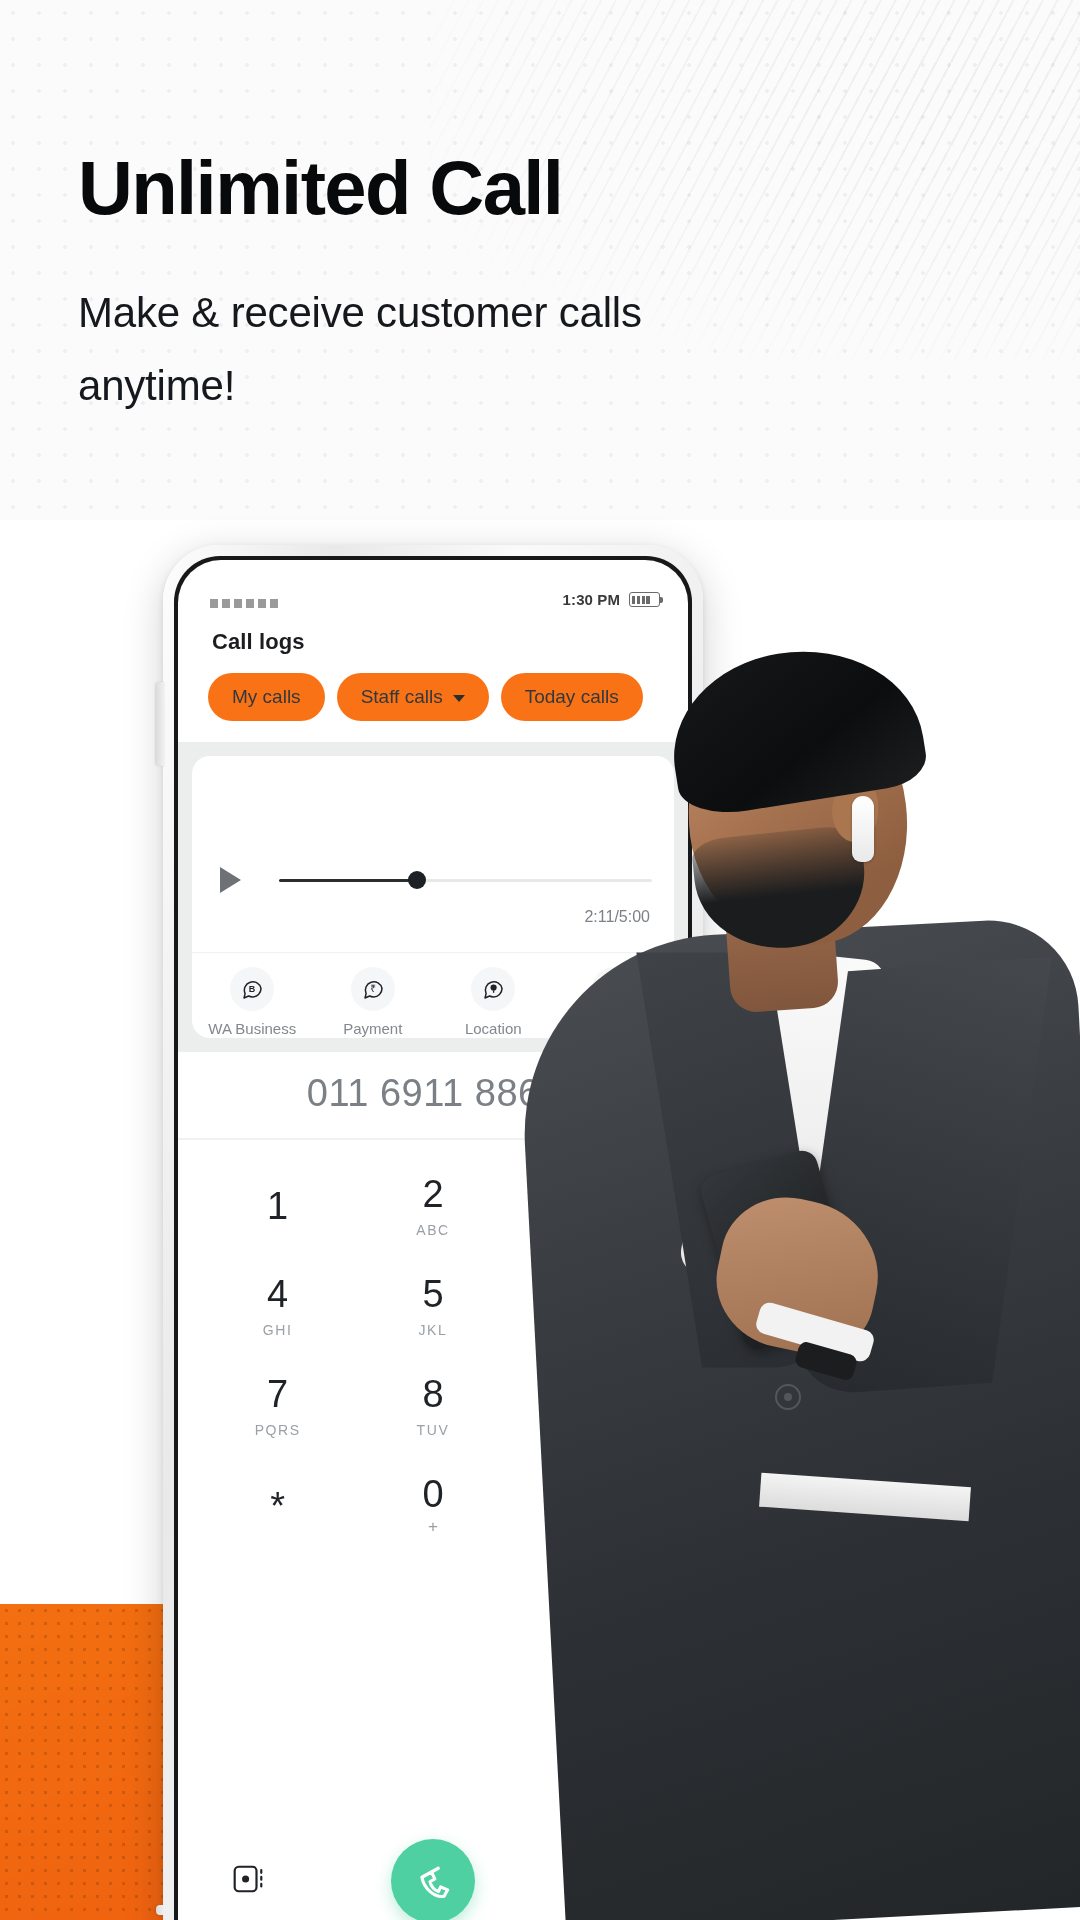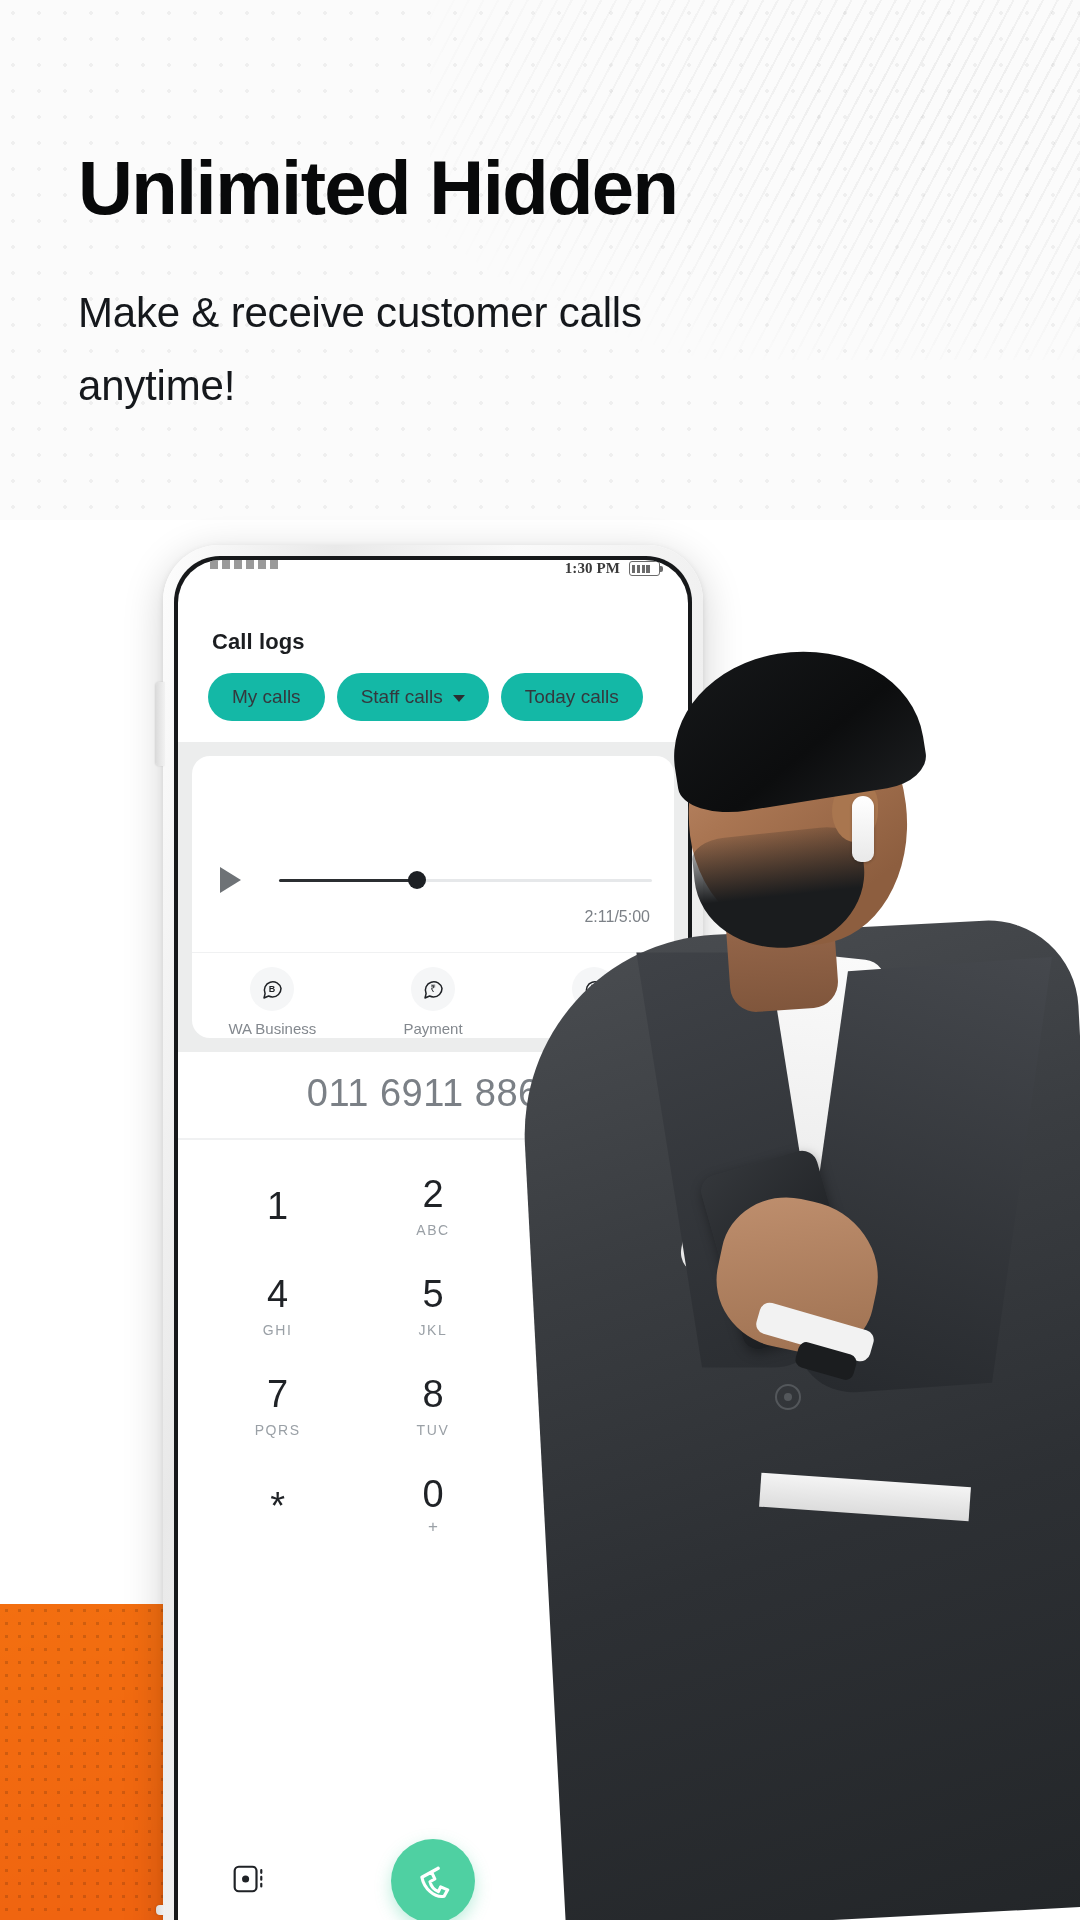--- a/index.html
+++ b/index.html
@@ -86,23 +86,22 @@
   .screen {
     position: absolute; left: 4px; top: 4px; width: 510px; height: 1385px;
     border-radius: 43px 43px 0 0;
     background: #ffffff;
     overflow: hidden;
   }
 
   
   .statusbar {
     position: absolute; left: 0; top: 0; width: 510px; height: 48px;
-    display: flex; align-items: flex-start; justify-content: space-between;
+    display: flex; align-items: flex-end; justify-content: space-between;
     padding: 0 28px 0 32px;
-    font-family: Liberation Serif, serif;
   }
   .sb-left { display: flex; gap: 4px; align-items: center; }
   .sb-dot { width: 8px; height: 9px; background: #9a9a9a; }
   .sb-right { display: flex; align-items: center; gap: 9px; }
   .sb-time { font-size: 15px; font-weight: 700; color: #3a3a3a; letter-spacing: .1px; }
   .battery {
     width: 31px; height: 15px; border: 1.6px solid #6b6b6b; border-radius: 3px;
     position: relative; display: flex; align-items: center; gap: 1.4px;
     padding: 0 2px;
   }
@@ -118,21 +117,21 @@
     font-size: 22px; font-weight: 600; color: #1b1d20; letter-spacing: .1px; margin-top: 11px;
   }
 
   
   .chips {
     position: absolute; left: 30px; top: 113px;
     display: flex; gap: 12px; align-items: center;
   }
   .chip {
     height: 48px; padding: 0 24px; border-radius: 26px;
-    background: #14b8a6; color: #34383d; font-size: 19px;
+    background: #f97316; color: #34383d; font-size: 19px;
     display: flex; align-items: center; gap: 10px; white-space: nowrap;
   }
   .caret {
     width: 0; height: 0; border-left: 6.5px solid transparent;
     border-right: 6.5px solid transparent; border-top: 7.5px solid #2b2e31;
     margin-top: 3px;
   }
 
   
   .grey-area {
@@ -303,21 +302,21 @@
 </style>
 </head>
 <body>
 
 <div class="bg-base"></div>
 <div class="bg-dots"></div>
 <div class="bg-dots2"></div>
 <div class="bg-white-lower"></div>
 <div class="orange-block"></div>
 
-<h1 class="headline">Unlimited Hidden</h1>
+<h1 class="headline">Unlimited Call</h1>
 <p class="subhead">Make &amp; receive customer calls anytime!</p>
 
 <div class="phone-wrap">
   <div class="phone-shell"></div>
   <div class="phone-btn"></div>
   <div class="phone-btn b2"></div>
 
   <div class="phone-bezel">
     <div class="screen">
 
@@ -385,20 +384,30 @@
             <div class="action">
               <span class="action-circle">
                 <svg width="24" height="24" viewBox="0 0 24 24" fill="none" stroke="#1f2226" stroke-width="1.5">
                   <path d="M21 11.5a8.4 8.4 0 0 1-8.5 8.4 8.6 8.6 0 0 1-3.9-.9L4 21l1.1-4.4A8.4 8.4 0 1 1 21 11.5z" stroke-linejoin="round"></path>
                   <text x="12" y="15" font-size="10" font-family="Liberation Sans, sans-serif" text-anchor="middle" fill="#1f2226" stroke="none">₹</text>
                 </svg>
               </span>
               <span class="action-label">Payment</span>
             </div>
 
+            <div class="action">
+              <span class="action-circle">
+                <svg width="24" height="24" viewBox="0 0 24 24" fill="none" stroke="#1f2226" stroke-width="1.5">
+                  <path d="M21 11.5a8.4 8.4 0 0 1-8.5 8.4 8.6 8.6 0 0 1-3.9-.9L4 21l1.1-4.4A8.4 8.4 0 1 1 21 11.5z" stroke-linejoin="round"></path>
+                  <circle cx="12.6" cy="10.6" r="3.1" fill="#1f2226" stroke="none"></circle>
+                  <path d="M12.6 13.6v2.2" stroke-width="1.3"></path>
+                </svg>
+              </span>
+              <span class="action-label">Location</span>
+            </div>
 
             <div class="action">
               <span class="action-circle">
                 <svg width="24" height="24" viewBox="0 0 24 24" fill="none" stroke="#1f2226" stroke-width="1.5">
                   <path d="M21 11.5a8.4 8.4 0 0 1-8.5 8.4 8.6 8.6 0 0 1-3.9-.9L4 21l1.1-4.4A8.4 8.4 0 1 1 21 11.5z" stroke-linejoin="round"></path>
                   <path d="M10 8.3c0 3.4 2.3 5.7 5.7 5.7" stroke-width="1.4" stroke-linecap="round"></path>
                 </svg>
               </span>
               <span class="action-label">Call</span>
             </div>

